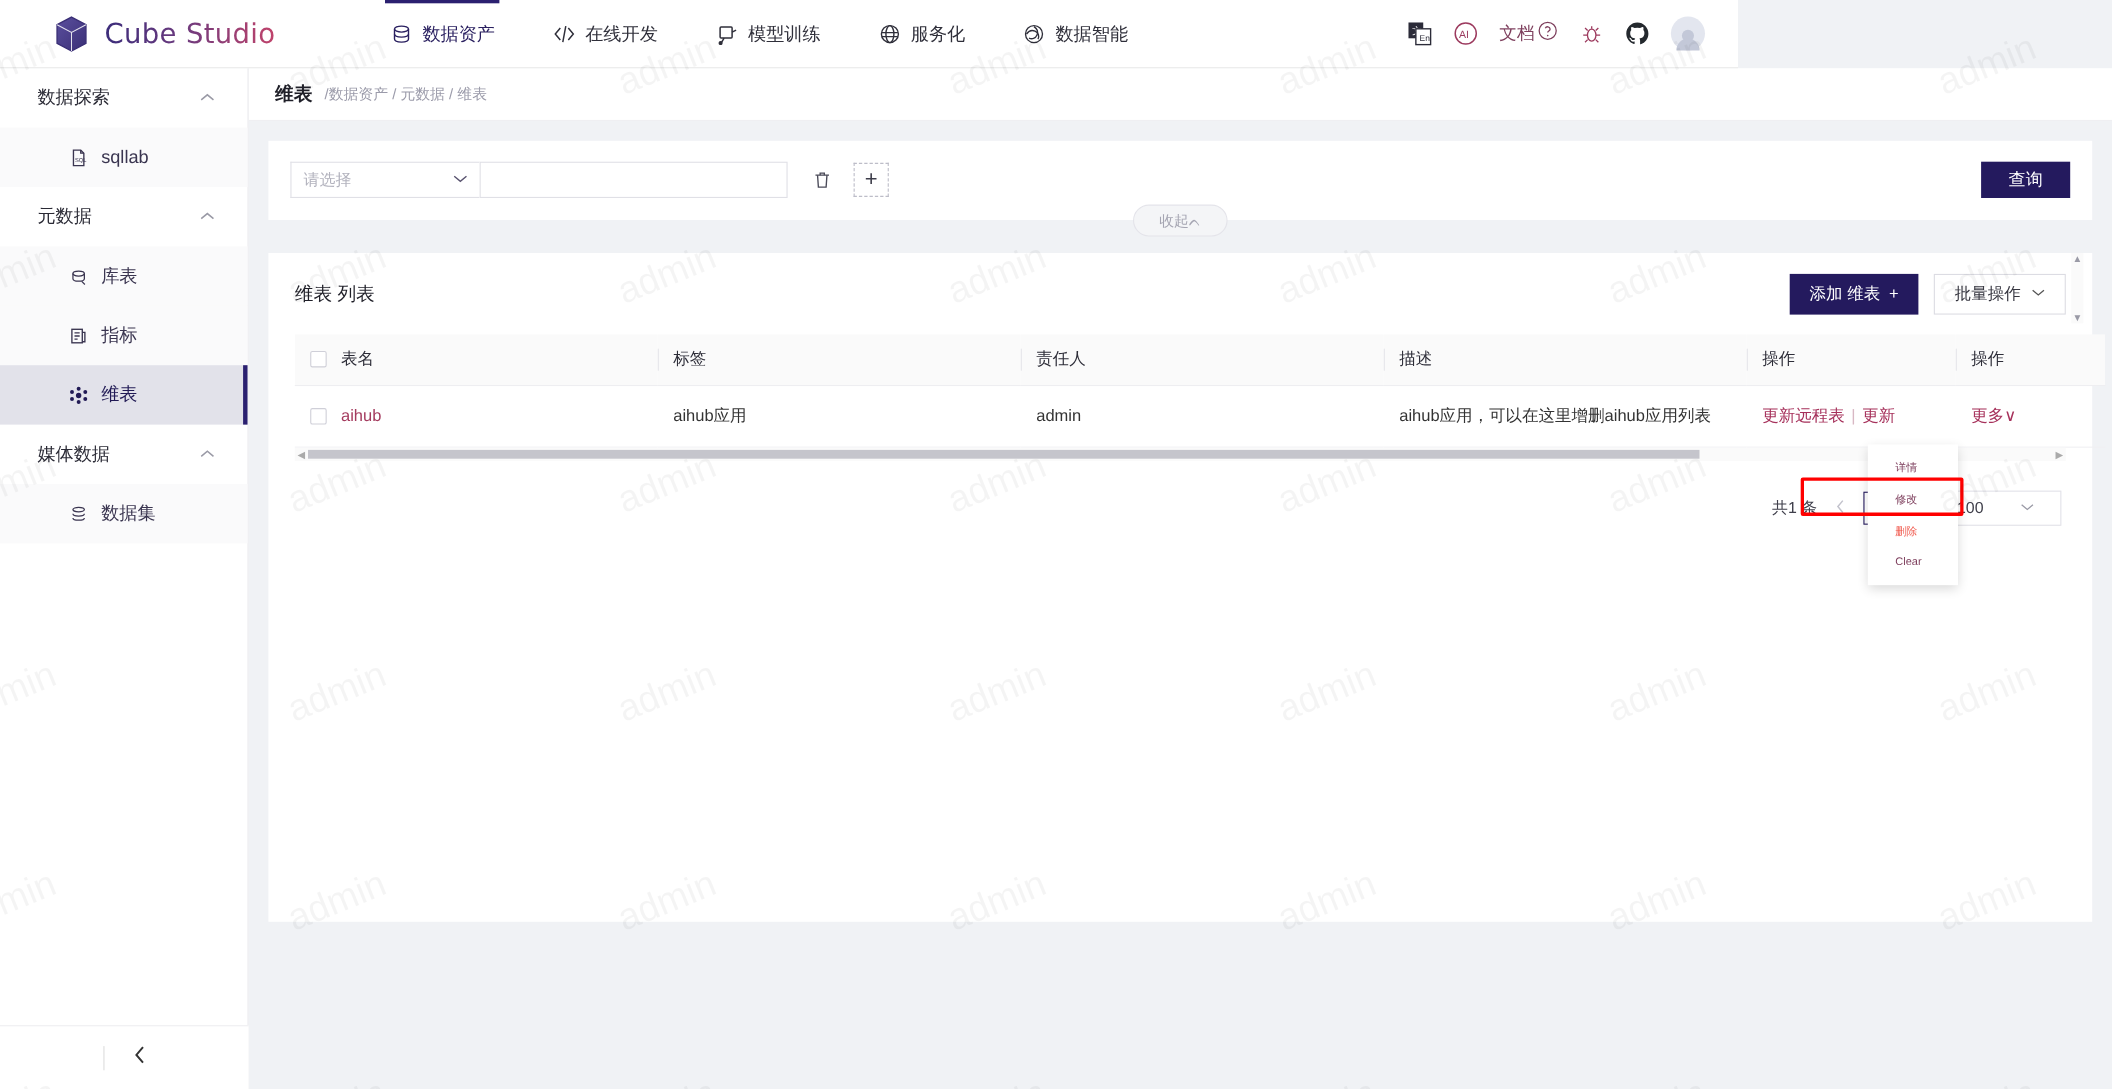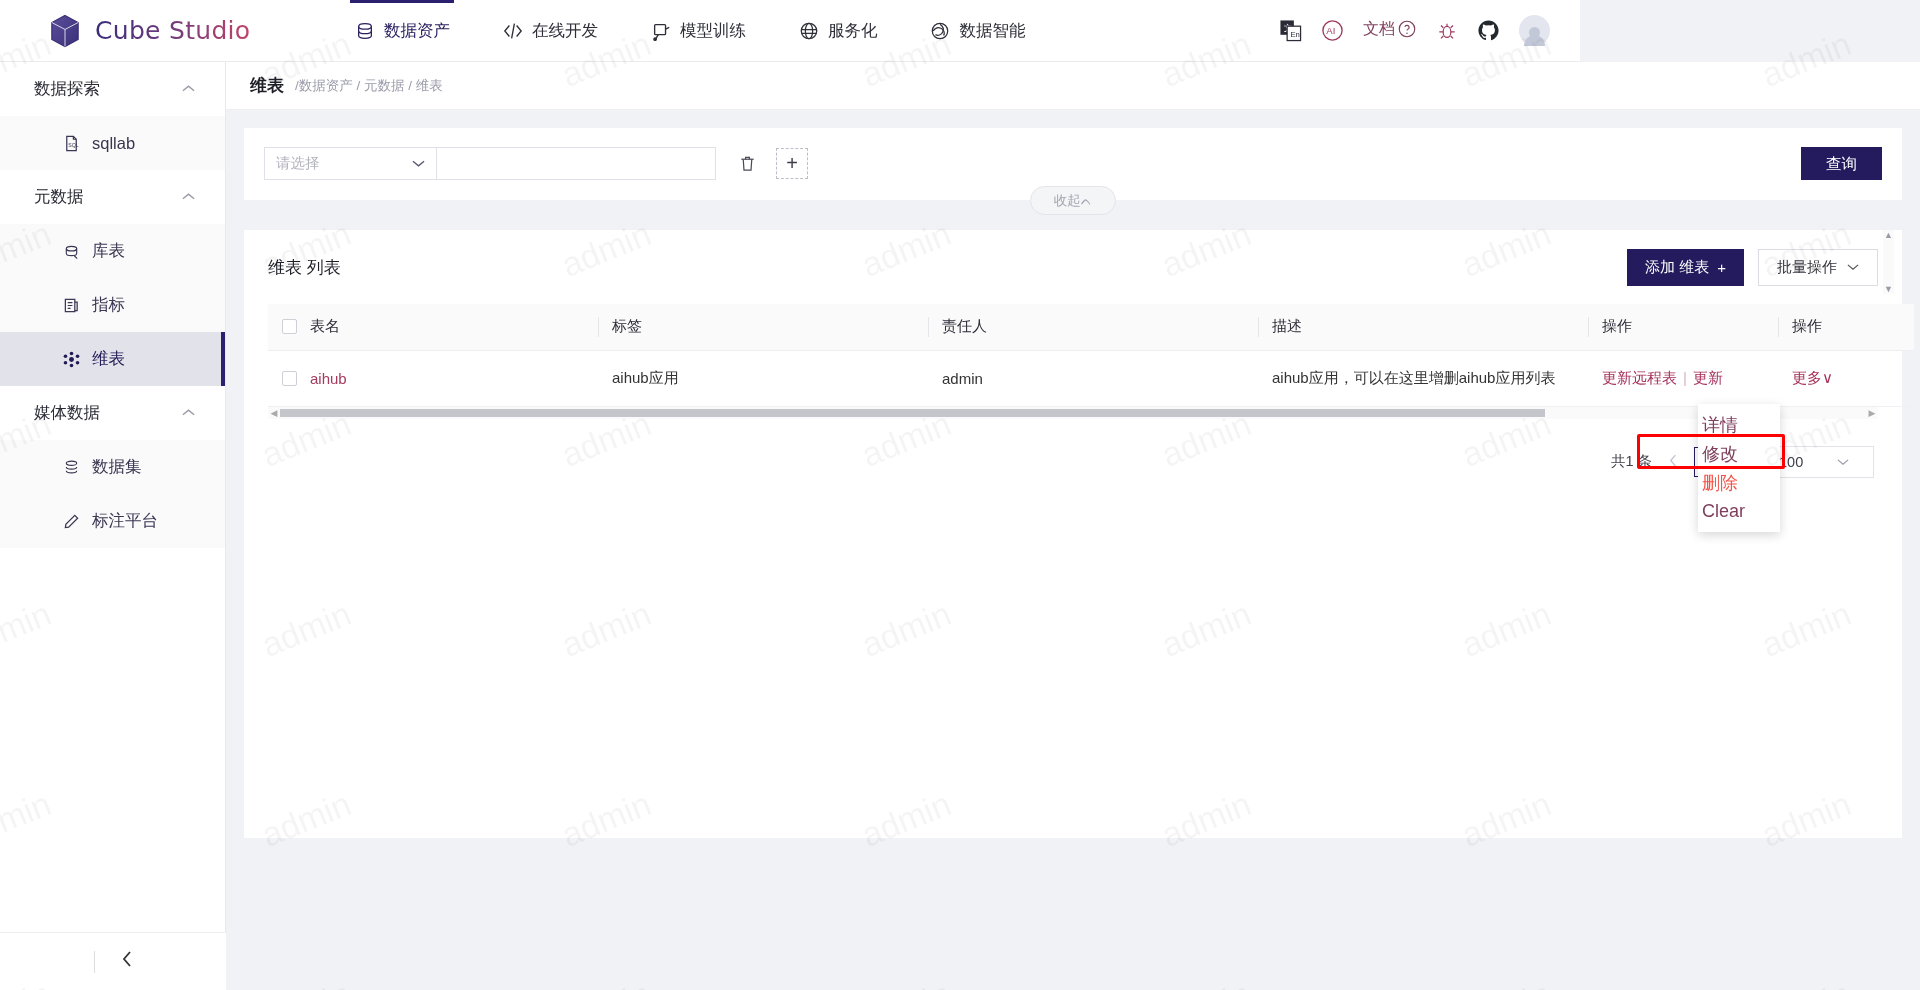--- a/index.html
+++ b/index.html
@@ -39,21 +39,21 @@
     height: 62px; padding: 0 26px; cursor: pointer;
     font-size: 16.5px; color: #2f2f3a; white-space: nowrap;
   }
   .navitem .ic { display: flex; align-items: center; justify-content: center; width: 21px; height: 21px; }
   .navitem.active { color: #2a2060; }
   .navitem.active::after {
     content: ""; position: absolute; top: 0; left: 22px; right: 22px;
     height: 3px; background: #2b2070;
   }
   .topright { margin-left: auto; display: flex; align-items: center; gap: 19px; margin-right: 30px; }
-  .topright .tr-item { display: flex; cursor: pointer; color: #8a4a66; }
+  .topright .tr-item { display: flex; align-items: center; cursor: pointer; color: #8a4a66; }
   .doc-label { font-size: 16px; color: #7e3f5d; margin-right: 2px; font-family: Liberation Serif, serif; }
   .avatar {
     width: 31px; height: 31px; border-radius: 50%;
     background: #e3e6ef; display:flex; align-items:flex-end; justify-content:center; overflow:hidden;
   }
   .avatar .head { width: 11px; height: 11px; border-radius: 50%; background:#c3c8d8; margin-bottom: -1px; position:relative; top:-9px;}
   .avatar .body { width: 21px; height: 11px; border-radius: 11px 11px 0 0; background:#c3c8d8; position:absolute; bottom:0;}
   .avatar-wrap{ position:relative; width:31px; height:31px;}
 
   
@@ -193,22 +193,22 @@
     background: #fafafa; display:flex; flex-direction:column; align-items:center; justify-content:space-between;
   }
   .vscroll .arrow { font-size:9px; color:#9a9aa6; }
 
   
   .dropdown {
     position: absolute; left: 1472px; top: 342px; width: 82px;
     background: #fff; box-shadow: 0 3px 10px rgba(0,0,0,.16); z-index: 55; padding: 6px 0;
   }
   .dd-item {
-    height: 29px; display:flex; align-items:center; padding-left: 4px;
-    font-size: 18px; color: #7e3f5d; cursor: pointer;
+    height: 29px; display:flex; align-items:center; padding-left: 25px;
+    font-size: 10px; color: #7e3f5d; cursor: pointer;
   }
   .dd-item.danger { color: #f0564a; }
 
   .redbox {
     position: absolute; left: 1411px; top: 372px; width: 148px; height: 35px;
     border: 3px solid #ff0000; z-index: 58; pointer-events: none; border-radius: 2px;
   }
 </style>
 </head>
 <body>
@@ -404,28 +404,20 @@
   </div>
   <div class="subitem">
     <span class="ic">
       <svg viewBox="0 0 18 18" width="17" height="17" fill="none" stroke="#3a3550" stroke-width="1.2">
         <ellipse cx="9" cy="4.5" rx="5.5" ry="2.2"></ellipse>
           <path d="M3.5 8.5c0 1.2 2.5 2.2 5.5 2.2s5.5-1 5.5-2.2"></path>
         <path d="M3.5 12.5c0 1.2 2.5 2.2 5.5 2.2s5.5-1 5.5-2.2"></path>
       </svg>
     </span>
     <span>数据集</span>
-  </div>
-  <div class="subitem">
-    <span class="ic">
-      <svg viewBox="0 0 18 18" width="17" height="17" fill="none" stroke="#3a3550" stroke-width="1.3">
-        <path d="M12.5 2.5 L15.5 5.5 L6 15 L2.5 15.5 L3 12 Z"></path>
-      </svg>
-    </span>
-    <span>标注平台</span>
   </div>
 
   <div class="collapse-bar">
     <span class="divider"></span>
     <span class="chev">
       <svg viewBox="0 0 12 18" width="12" height="18" fill="none" stroke="#333" stroke-width="1.8">
           <path d="M9 2 L3 9 L9 16"></path>
         </svg>
     </span>
   </div>

